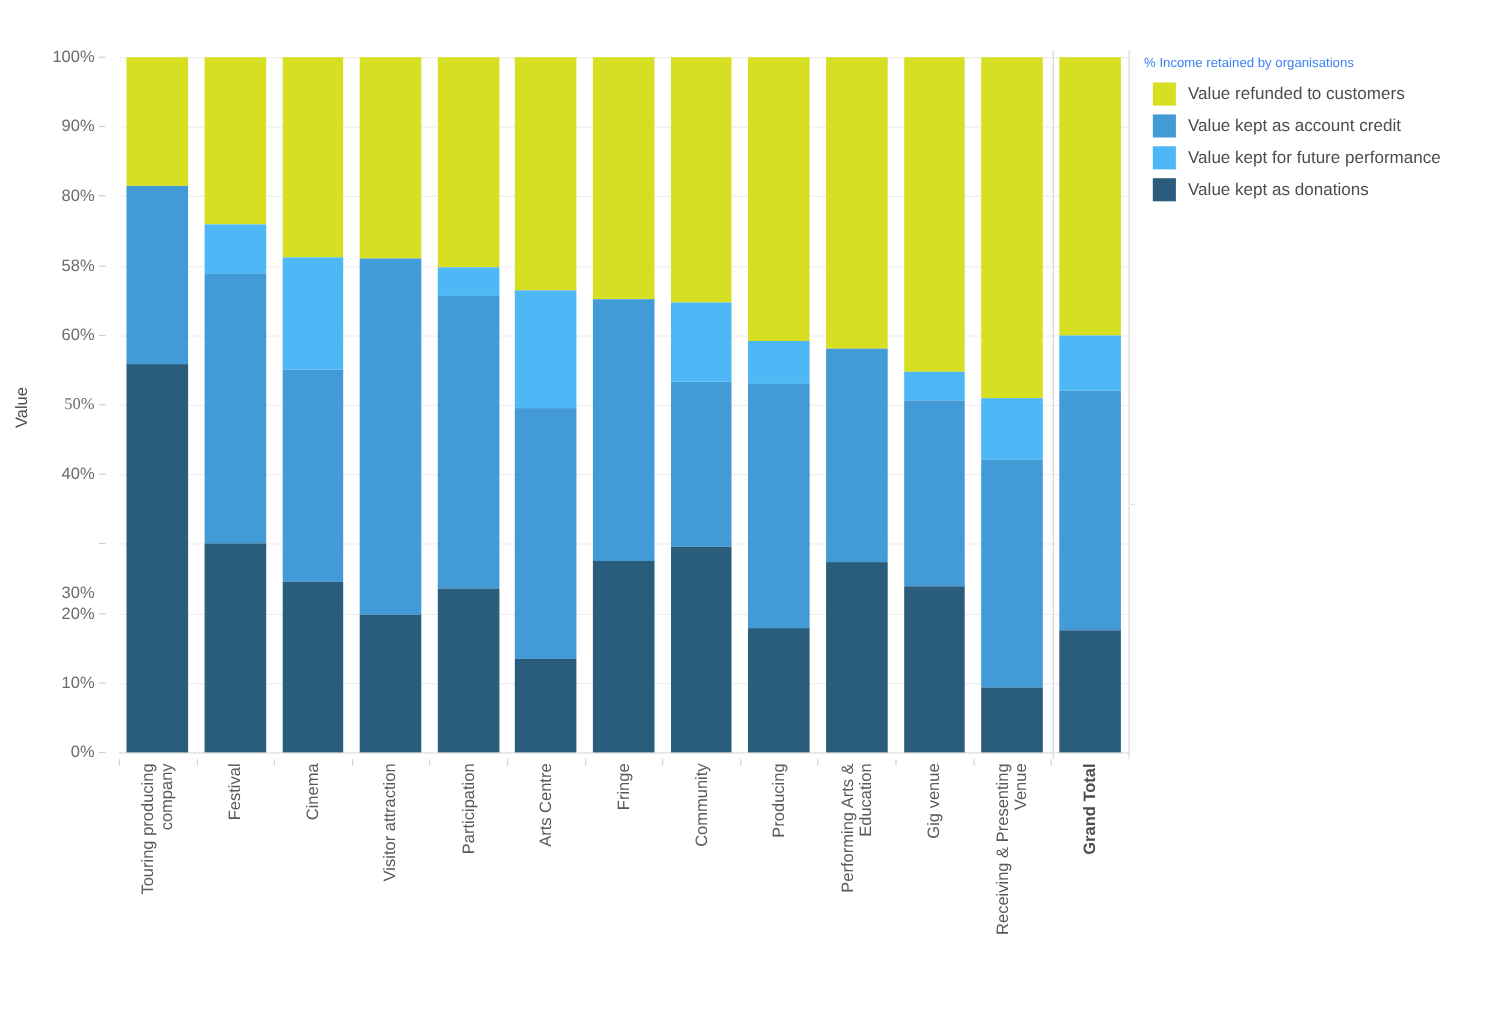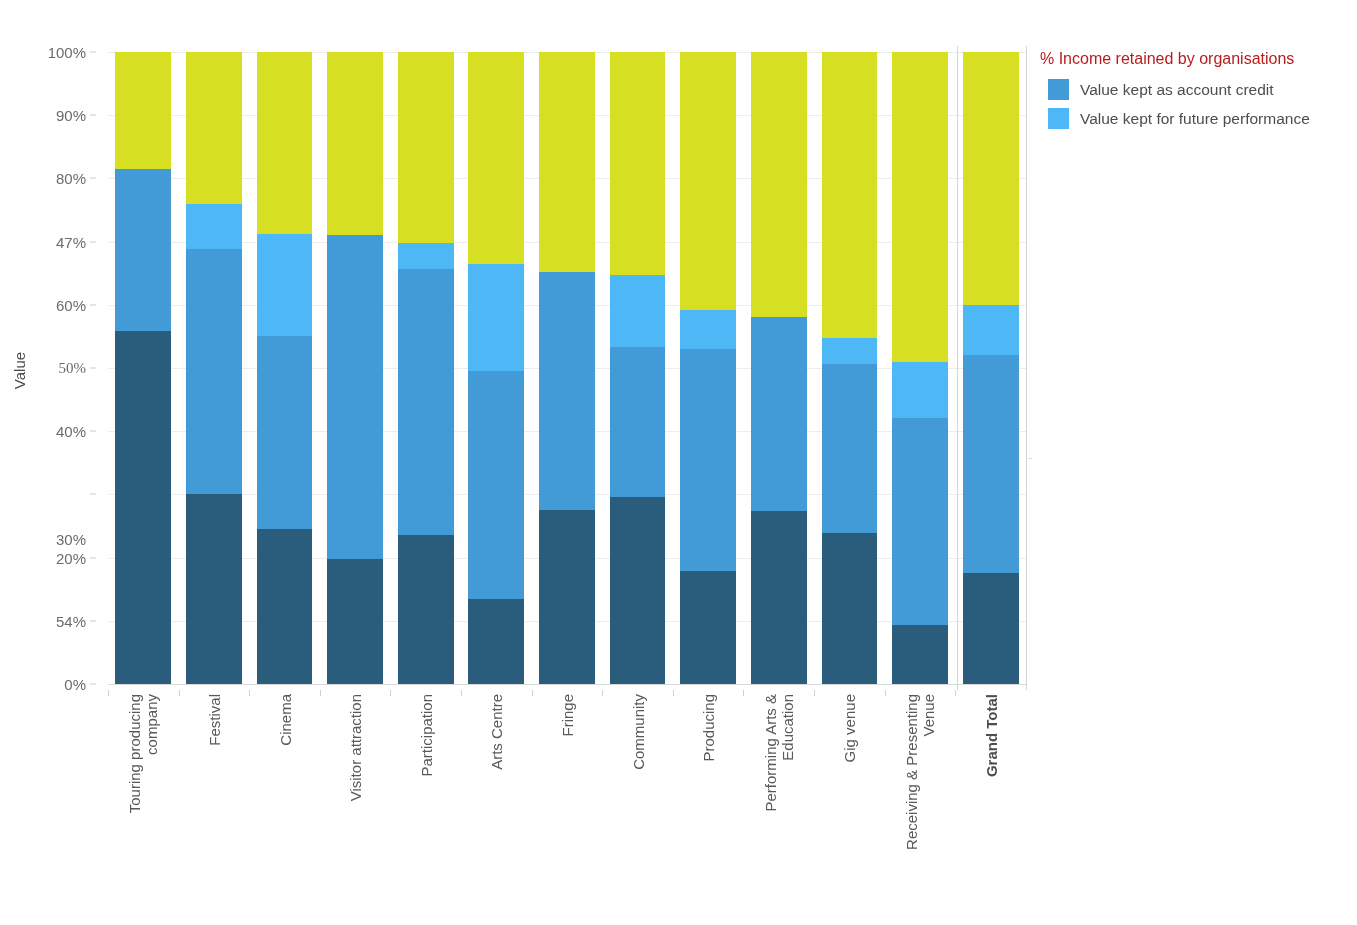--- a/index.html
+++ b/index.html
@@ -120,21 +120,21 @@
     background: #d0d0d0;
   }
 
   
   #legend {
     position: absolute;
     left: 1040px; top: 50px;
     width: 310px;
   }
   #legend-title {
-    font-size: 16px; color: #b91c1c;
+    font-size: 12px; color: #3b82f6;
     margin-bottom: 7px;
     white-space: nowrap;
   }
   .legend-row {
     display: flex; align-items: center;
     height: 29px;
   }
   .legend-swatch {
     width: 21px; height: 21px;
     margin-right: 11px; margin-left: 8px;
@@ -159,33 +159,33 @@
     <span>Value</span>
   </div>
 
   <div id="yticks">
       <div class="ytick" style="top: 0px;">100%</div>
       <div class="tickmark" style="top: 0px;"></div>
       <div class="ytick" style="top: 63.2px;">90%</div>
       <div class="tickmark" style="top: 63.2px;"></div>
       <div class="ytick" style="top: 126.4px;">80%</div>
       <div class="tickmark" style="top: 126.4px;"></div>
-      <div class="ytick" style="top: 189.6px;">47%</div>
+      <div class="ytick" style="top: 189.6px;">58%</div>
       <div class="tickmark" style="top: 189.6px;"></div>
       <div class="ytick" style="top: 252.8px;">60%</div>
       <div class="tickmark" style="top: 252.8px;"></div>
       <div class="ytick" style="top: 316px; font-family: Liberation Serif, serif;">50%</div>
       <div class="tickmark" style="top: 316px;"></div>
       <div class="ytick" style="top: 379.2px;">40%</div>
       <div class="tickmark" style="top: 379.2px;"></div>
       <div class="ytick" style="top: 442.4px; margin-top: 45px;">30%</div>
       <div class="tickmark" style="top: 442.4px;"></div>
       <div class="ytick" style="top: 505.6px;">20%</div>
       <div class="tickmark" style="top: 505.6px;"></div>
-      <div class="ytick" style="top: 568.8px;">54%</div>
+      <div class="ytick" style="top: 568.8px;">10%</div>
       <div class="tickmark" style="top: 568.8px;"></div>
       <div class="ytick" style="top: 632px;">0%</div>
       <div class="tickmark" style="top: 632px;"></div>
     </div>
 
   <div id="plot">
     <div id="gridlines">
         <div class="gridline" style="top: 0px;"></div>
         <div class="gridline" style="top: 63.2px;"></div>
         <div class="gridline" style="top: 126.4px;"></div>
@@ -358,23 +358,31 @@
       <div class="xlabel-slot">
         <div class="xtickmark"></div>
         <div class="xlabel-rot bold"><span class="l1">Grand Total</span></div>
       </div>
     </div>
 
   <div id="legend">
     <div id="legend-title">% Income retained by organisations</div>
     <div id="legend-rows">
         <div class="legend-row">
+          <div class="legend-swatch" style="background: rgb(215, 223, 35);"></div>
+          <div class="legend-label">Value refunded to customers</div>
+        </div>
+        <div class="legend-row">
           <div class="legend-swatch" style="background: rgb(66, 155, 215);"></div>
           <div class="legend-label">Value kept as account credit</div>
         </div>
         <div class="legend-row">
           <div class="legend-swatch" style="background: rgb(77, 184, 245);"></div>
           <div class="legend-label">Value kept for future performance</div>
         </div>
+        <div class="legend-row">
+          <div class="legend-swatch" style="background: rgb(42, 93, 124);"></div>
+          <div class="legend-label">Value kept as donations</div>
+        </div>
       </div>
   </div>
 
 </div>
 
 </body></html>

